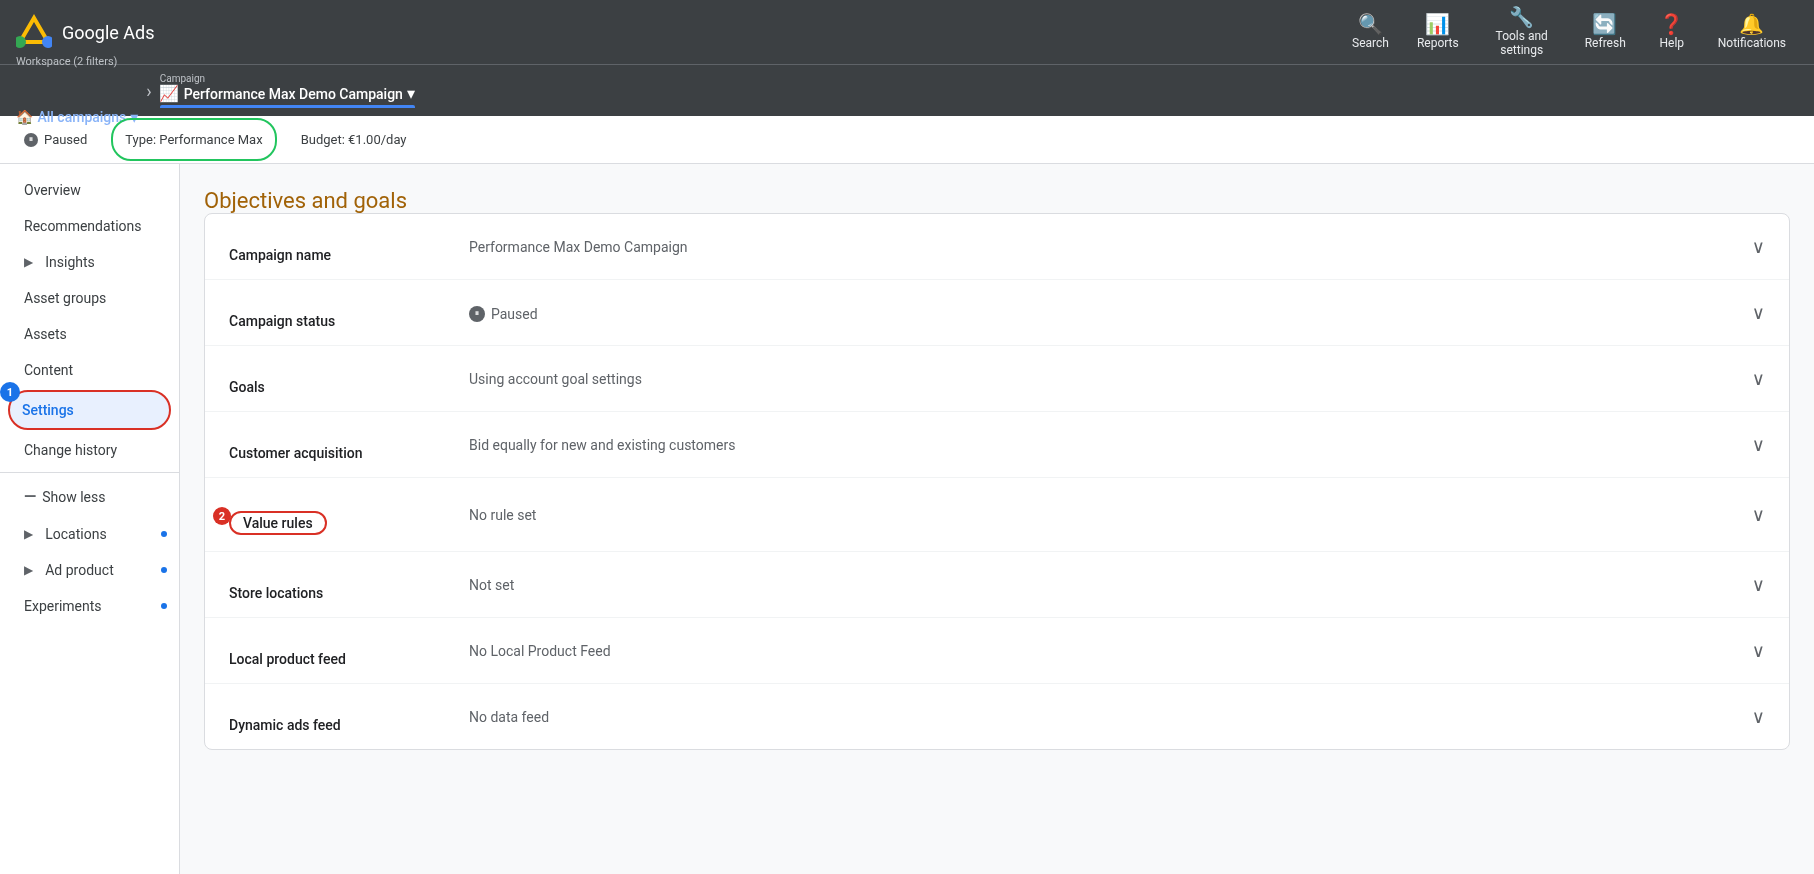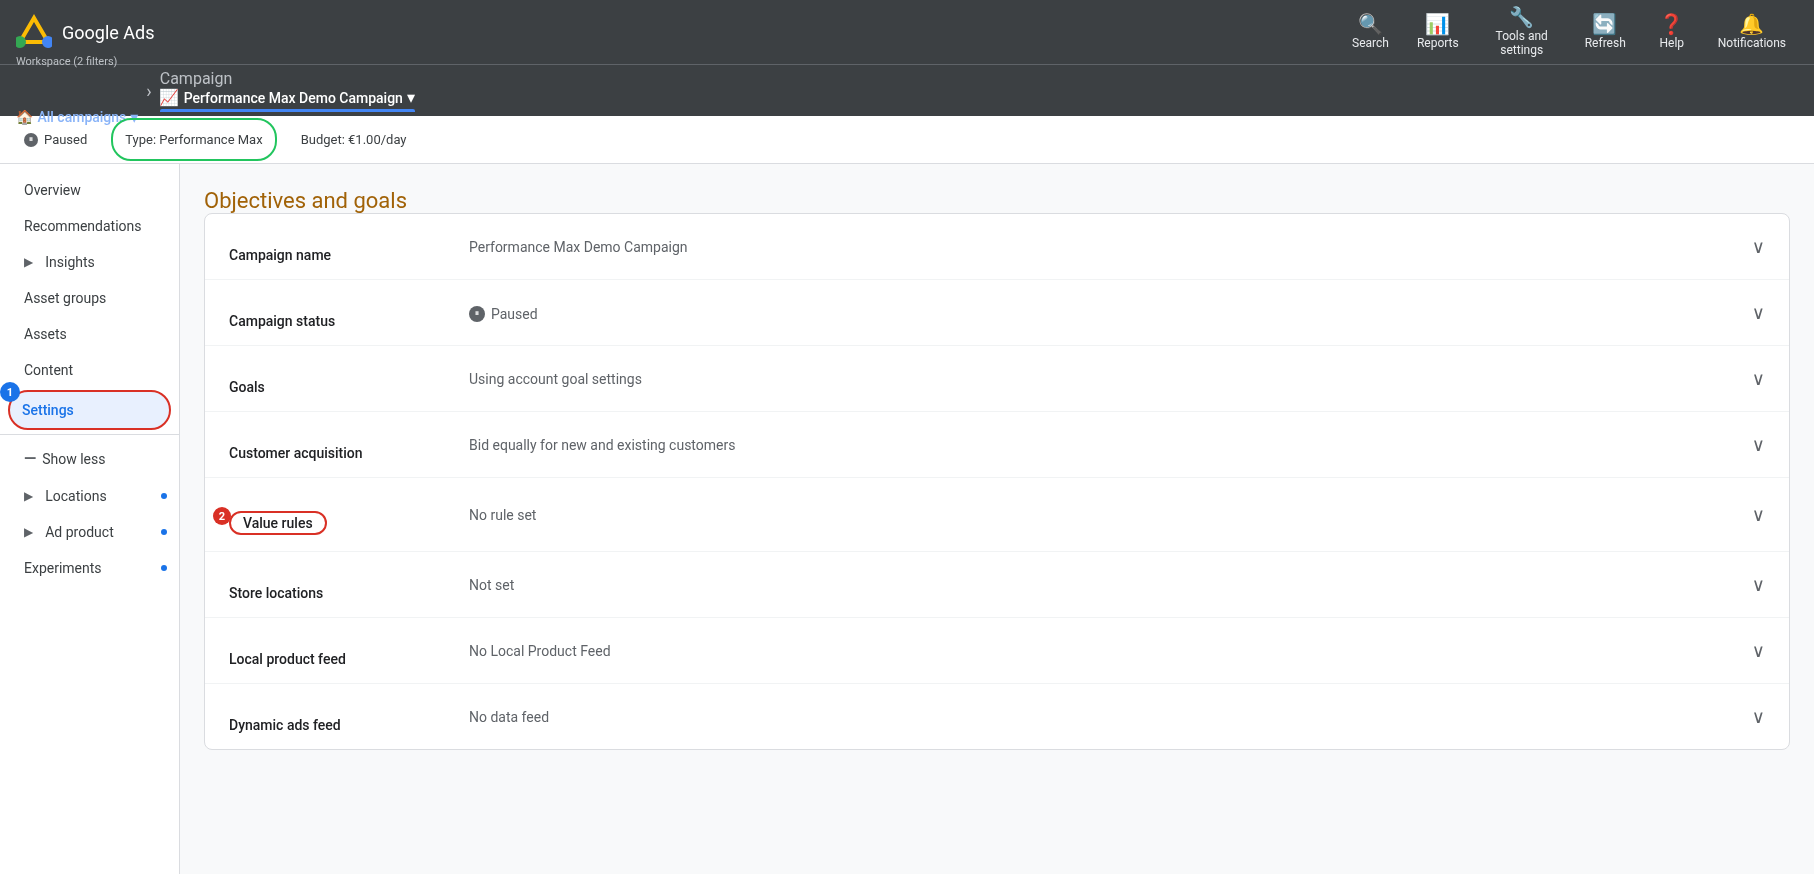--- a/index.html
+++ b/index.html
@@ -80,21 +80,21 @@
     .breadcrumb-sep {
       color: #bdc1c6;
       font-size: 18px;
       margin: 0 8px;
     }
     .breadcrumb-current {
       display: flex;
       flex-direction: column;
     }
     .breadcrumb-current-label {
-      font-size: 16px;
+      font-size: 10px;
       color: #bdc1c6;
     }
     .breadcrumb-current-name {
       color: #fff;
       font-size: 14px;
       font-weight: 500;
       display: flex;
       align-items: center;
       gap: 4px;
       cursor: pointer;
@@ -346,20 +346,23 @@
       <span>Assets</span>
     </div>
     <div class="sidebar-item">
       <span>Content</span>
     </div>
 
     <div style="position:relative; margin: 2px 8px; display:flex; align-items:center; padding: 10px 12px; border: 2px solid #d93025; border-radius: 20px; background: #e8f0fe; cursor:pointer;">
       <span style="position:absolute; left:-10px; top:-10px; width:20px; height:20px; background:#1a73e8; border-radius:50%; color:#fff; font-size:11px; font-weight:bold; display:flex; align-items:center; justify-content:center;">1</span>
       <span style="color:#1a73e8; font-weight:500; font-size:14px;">Settings</span>
     </div>
+    <div class="sidebar-item">
+      <span>Change history</span>
+    </div>
     <hr class="sidebar-divider">
     <div class="show-less-item">
       <span class="show-less-dash">—</span>
       <span>Show less</span>
     </div>
     <div class="sidebar-item">
       <span class="sidebar-chevron">▶</span>
       <span>Locations</span>
       <span class="sidebar-dot"></span>
     </div>

